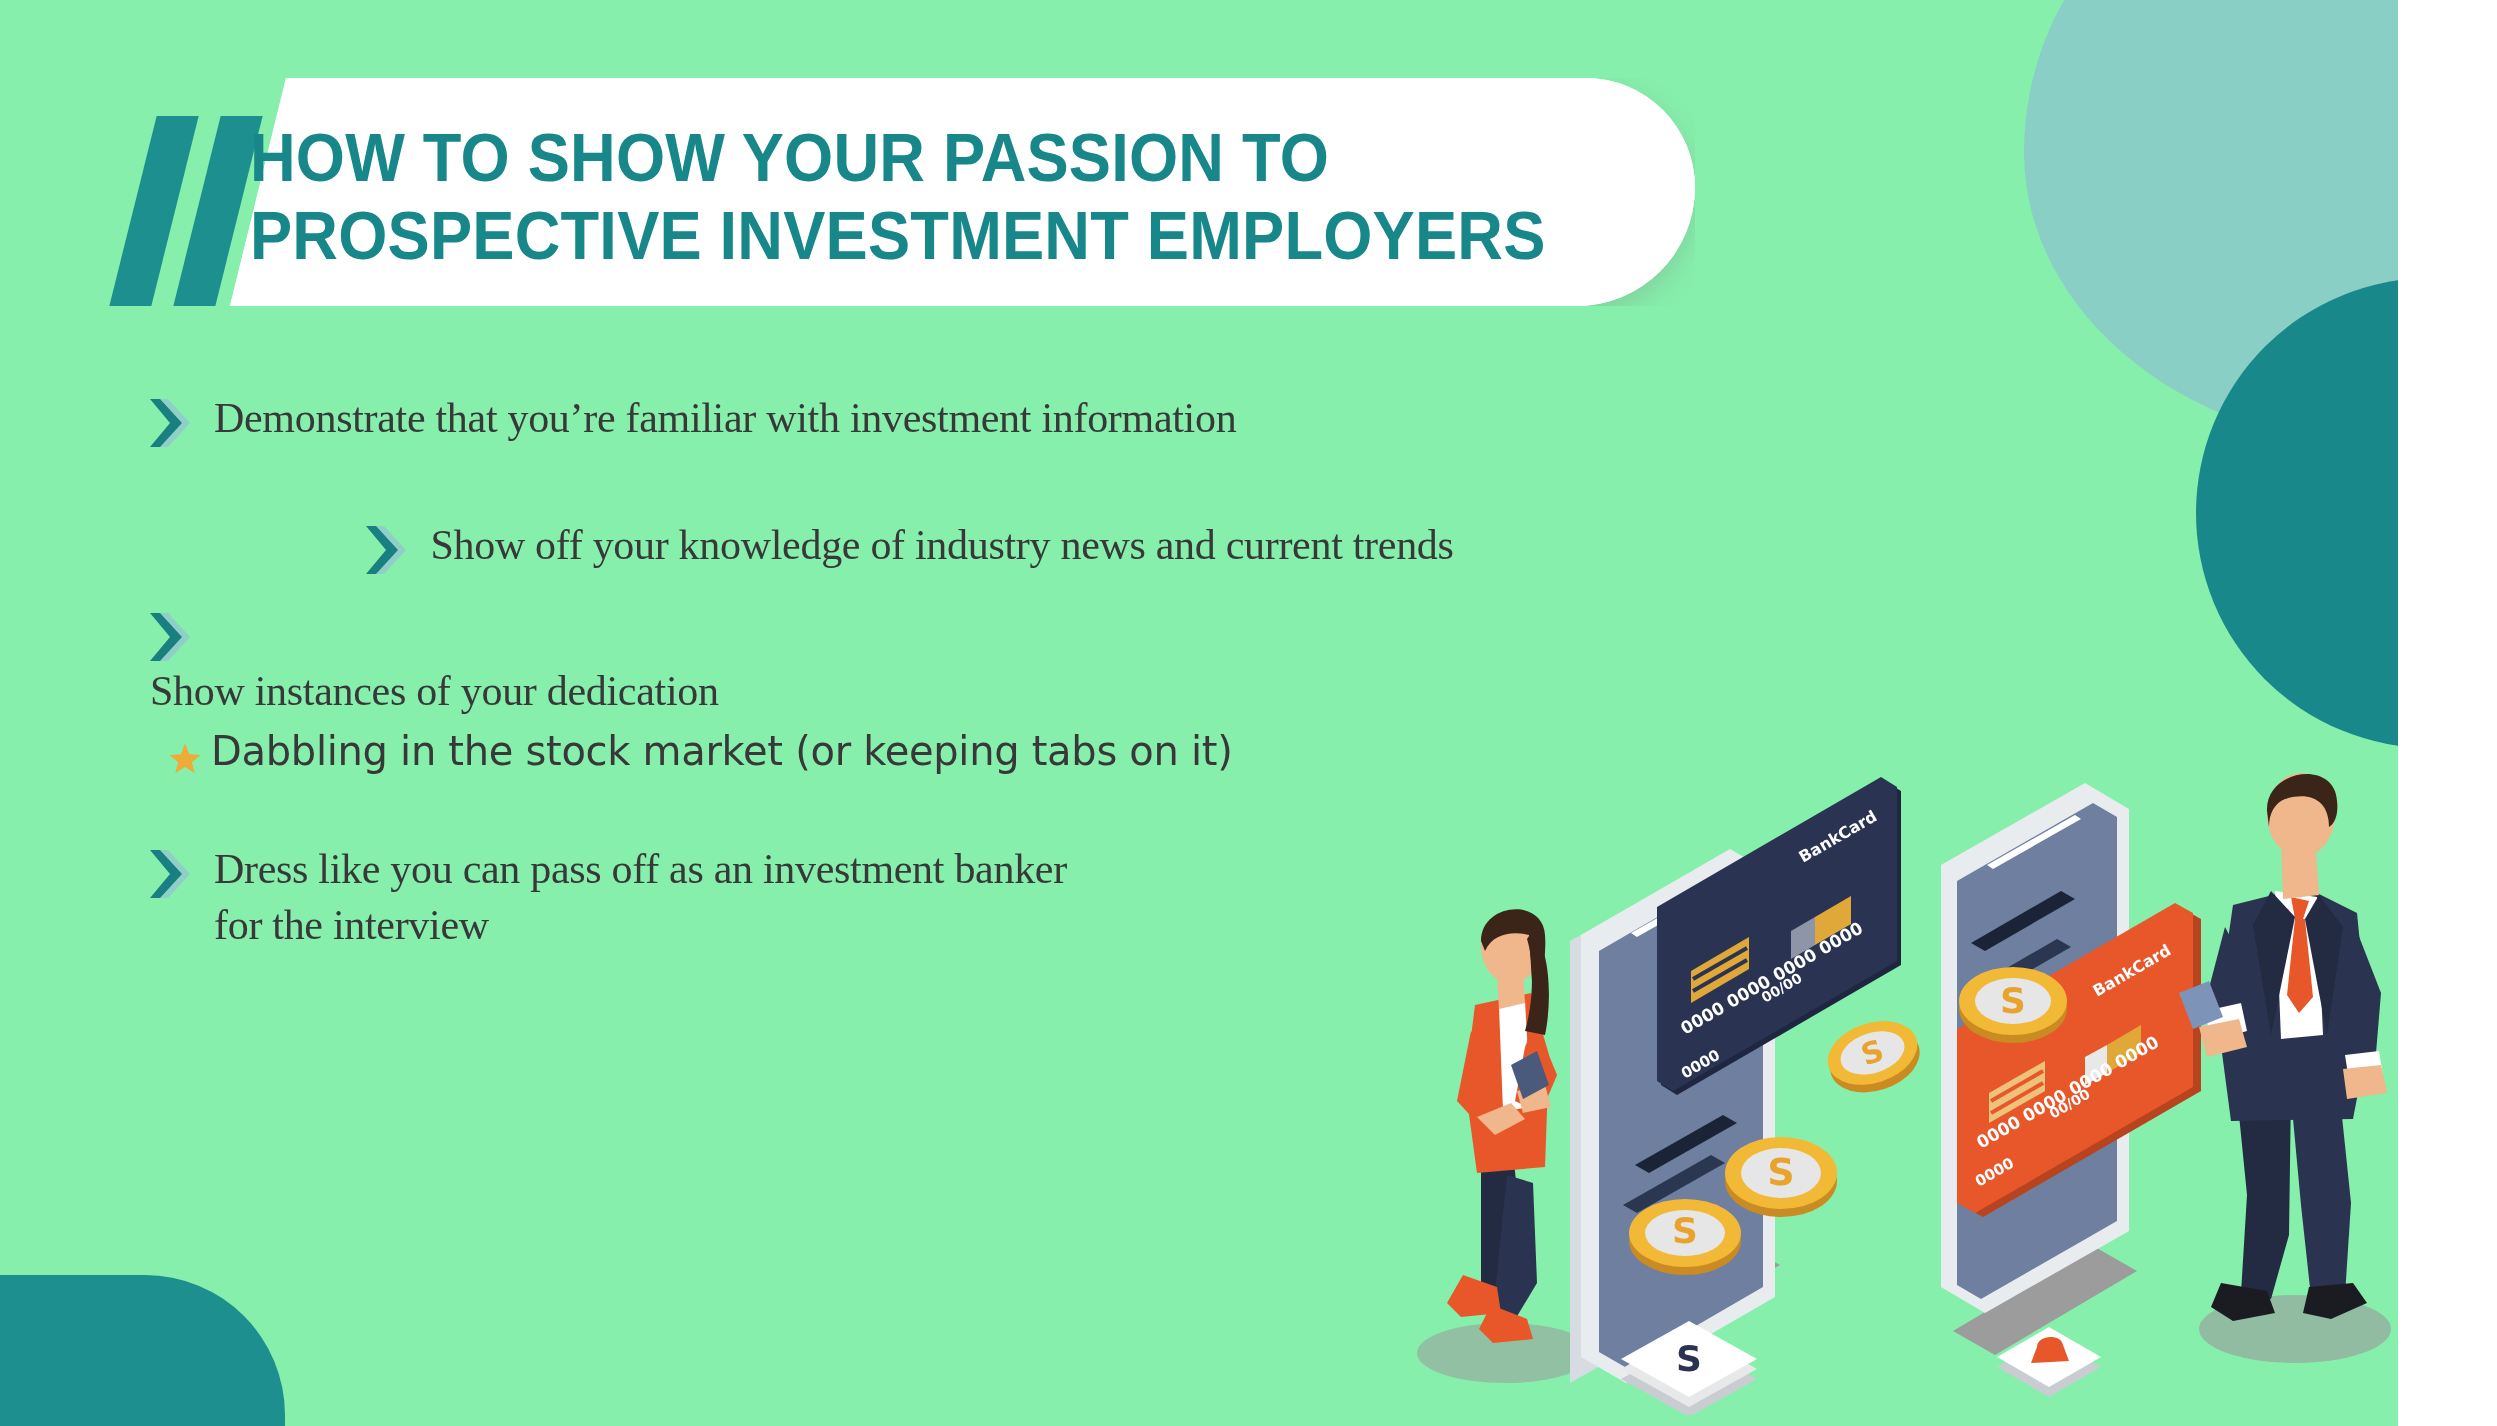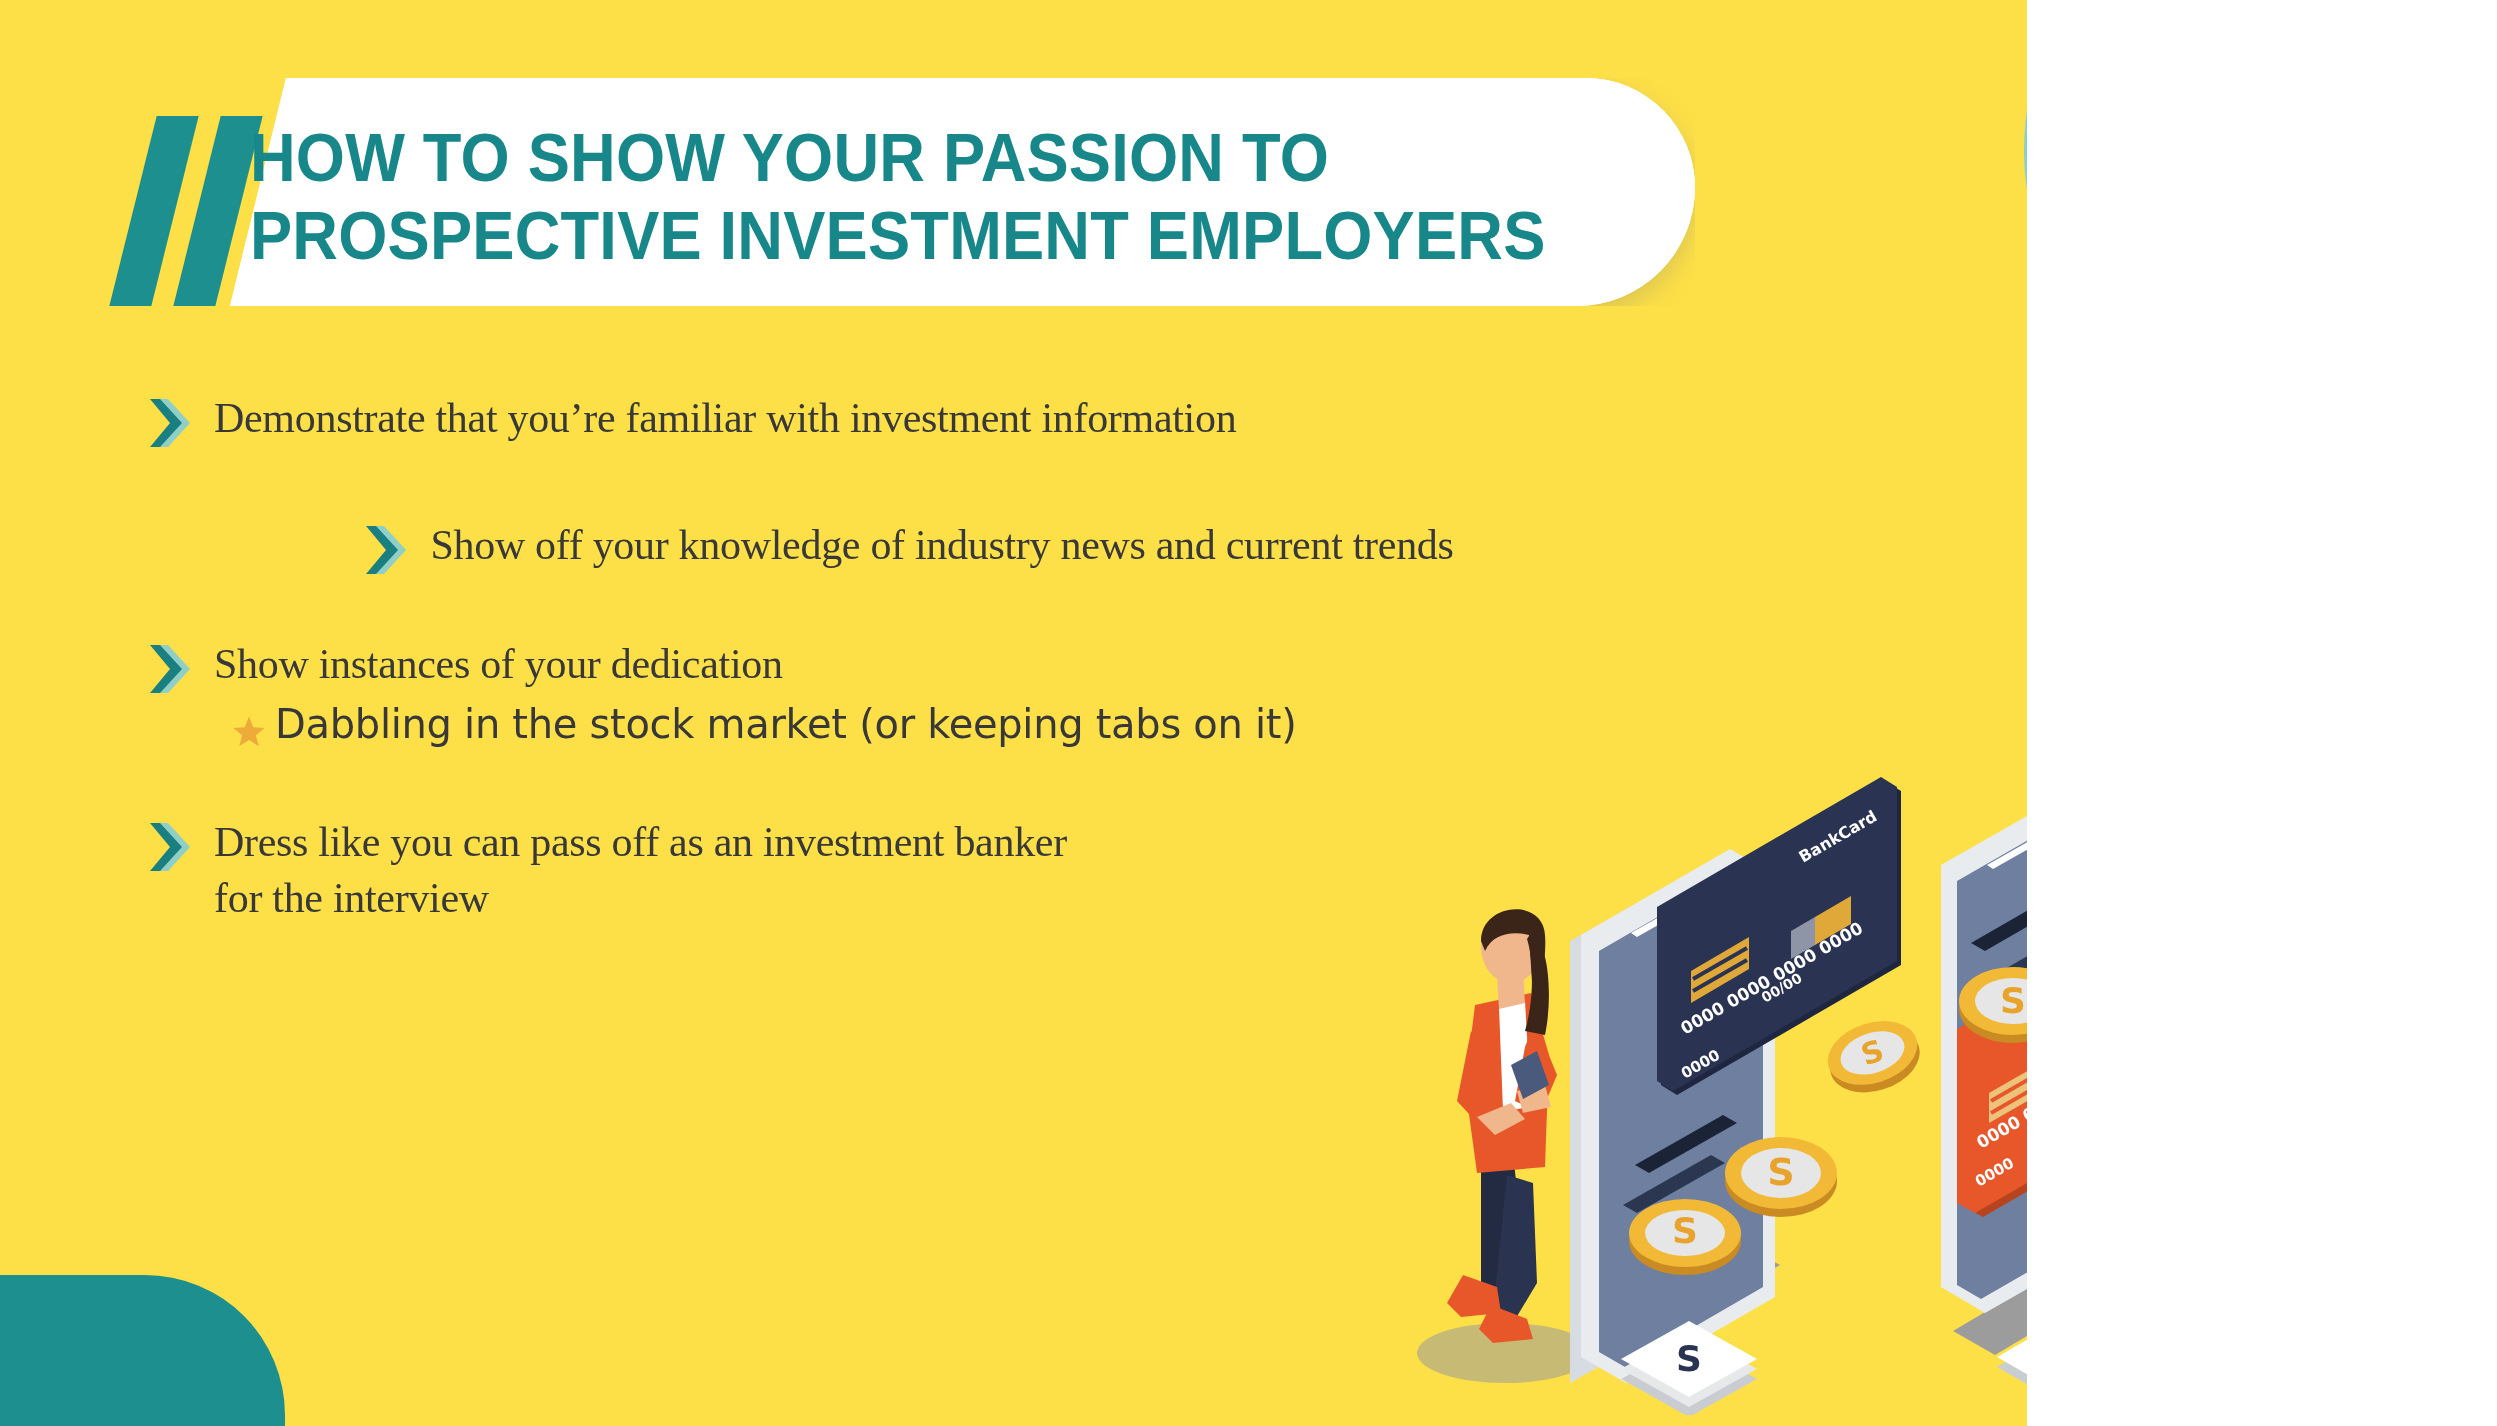--- a/index.html
+++ b/index.html
@@ -5,23 +5,23 @@
   html, body {
     margin: 0;
     padding: 0;
     background: #ffffff;
   }
   body {
     font-family: "Liberation Sans", sans-serif;
   }
   #slide {
     position: relative;
-    width: 2027px;
+    width: 2398px;
     height: 1426px;
-    background: #fde047;
+    background: #86efac;
     overflow: hidden;
   }
 
   
   .blob-teal-light {
     position: absolute;
     top: -170px;
     left: 2024px;
     width: 700px;
     height: 620px;
@@ -112,21 +112,21 @@
     top: 390px;
     width: 1520px;
   }
   .bullet-row {
     position: relative;
     display: flex;
     align-items: flex-start;
   }
   .bullet-row.b1 { margin-top: 0; }
   .bullet-row.b2 { margin-top: 68px; justify-content: center; }
-  .bullet-row.b3 { margin-top: 60px; }
+  .bullet-row.b3 { margin-top: 28px; flex-direction: column; }
   .bullet-row.b4 { margin-top: 62px; }
 
   .chevron {
     position: relative;
     flex: 0 0 auto;
     width: 56px;
     height: 52px;
     margin-top: 7px;
     margin-right: 8px;
   }

